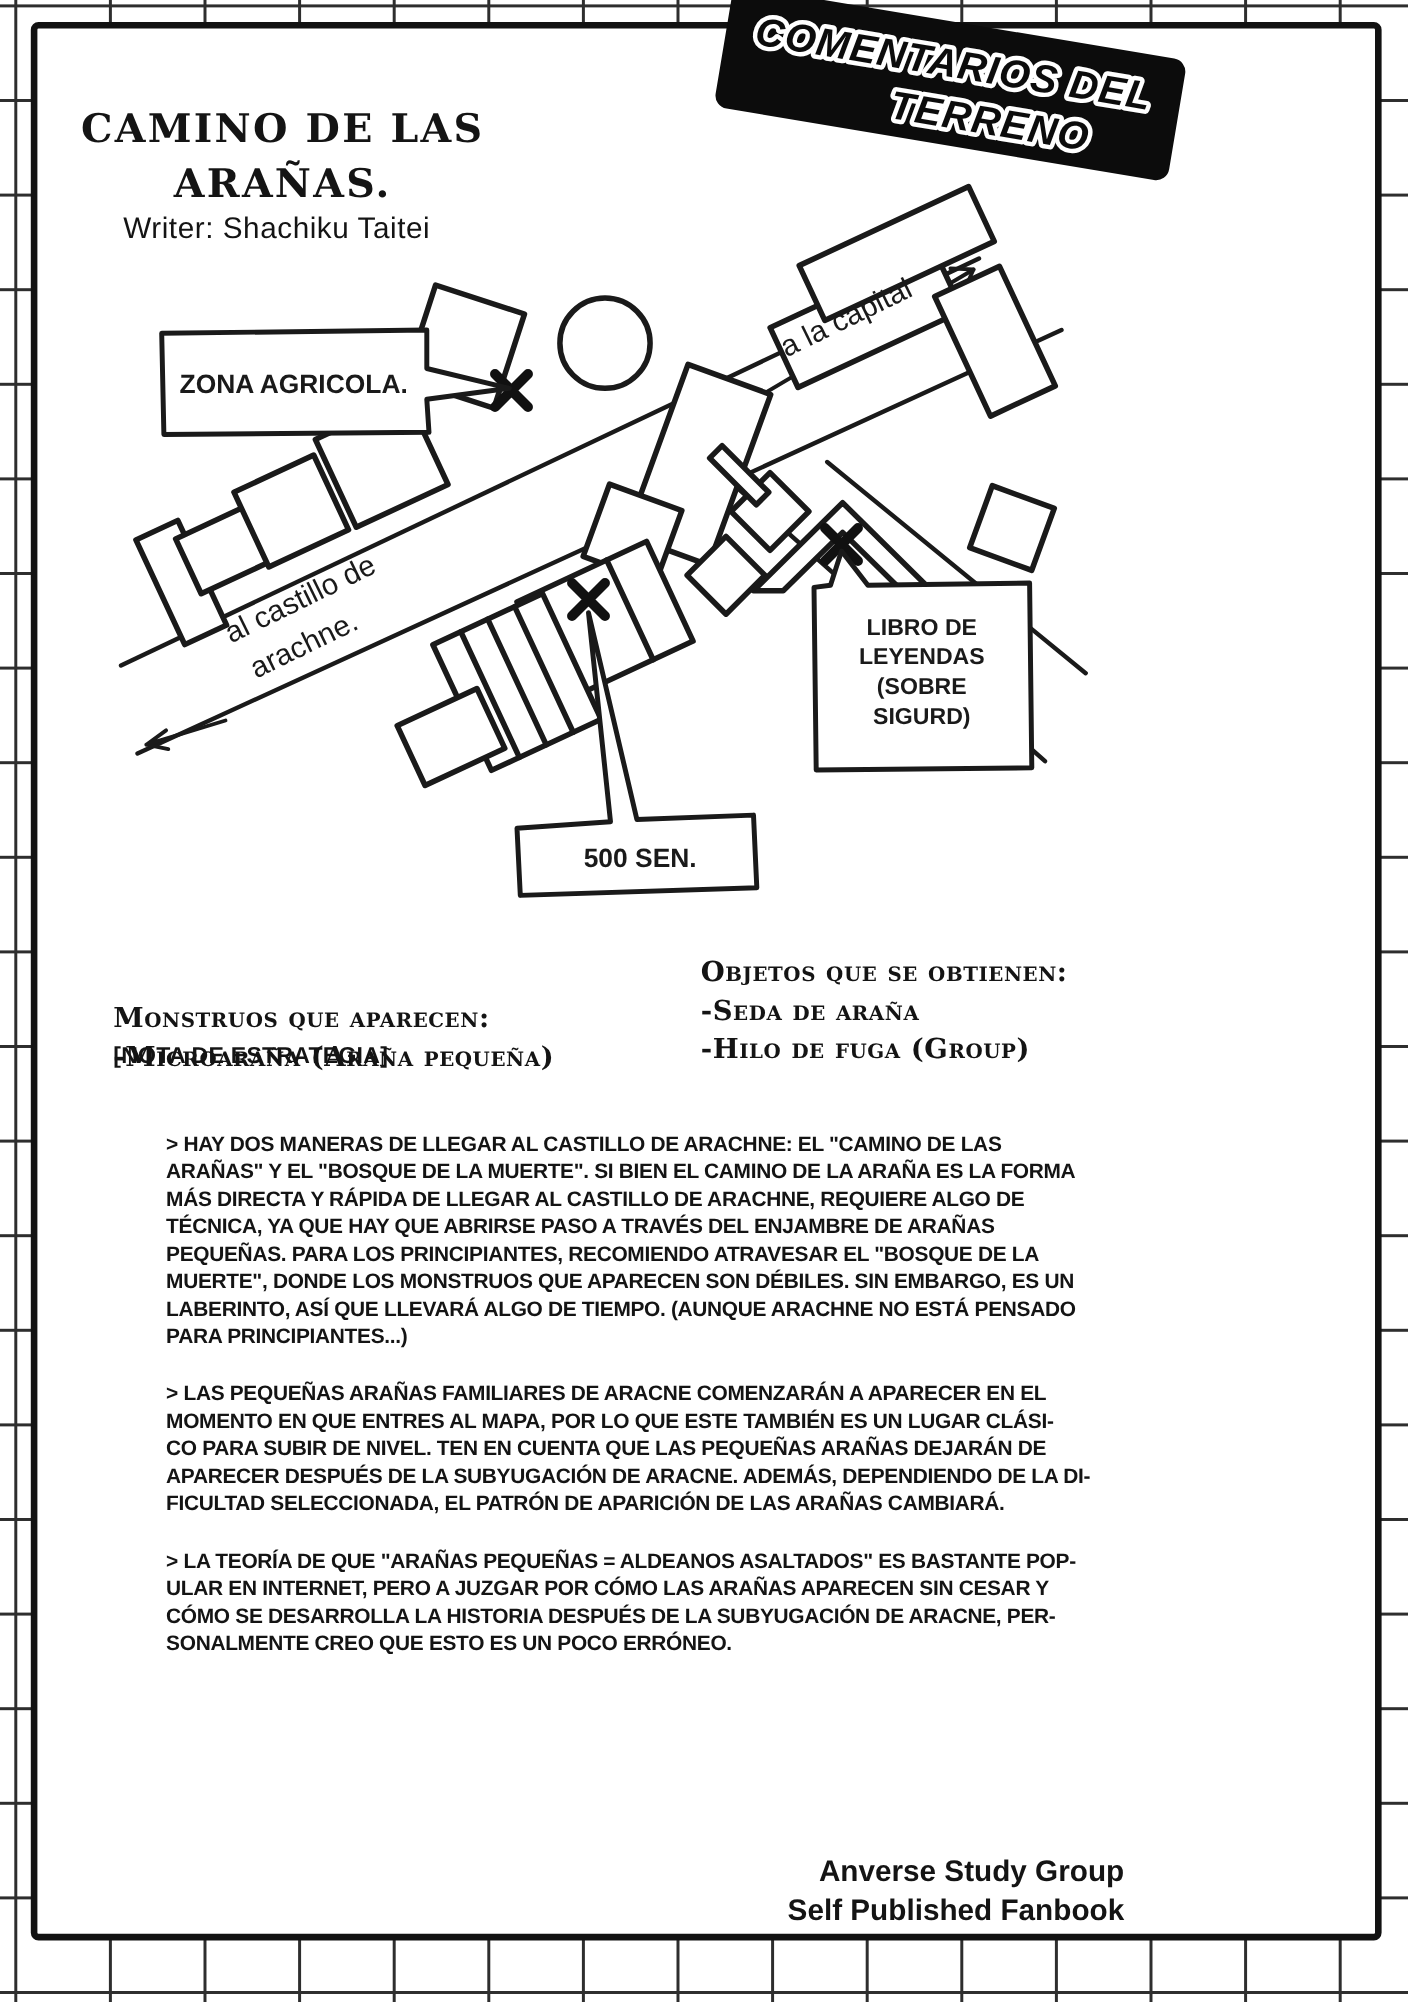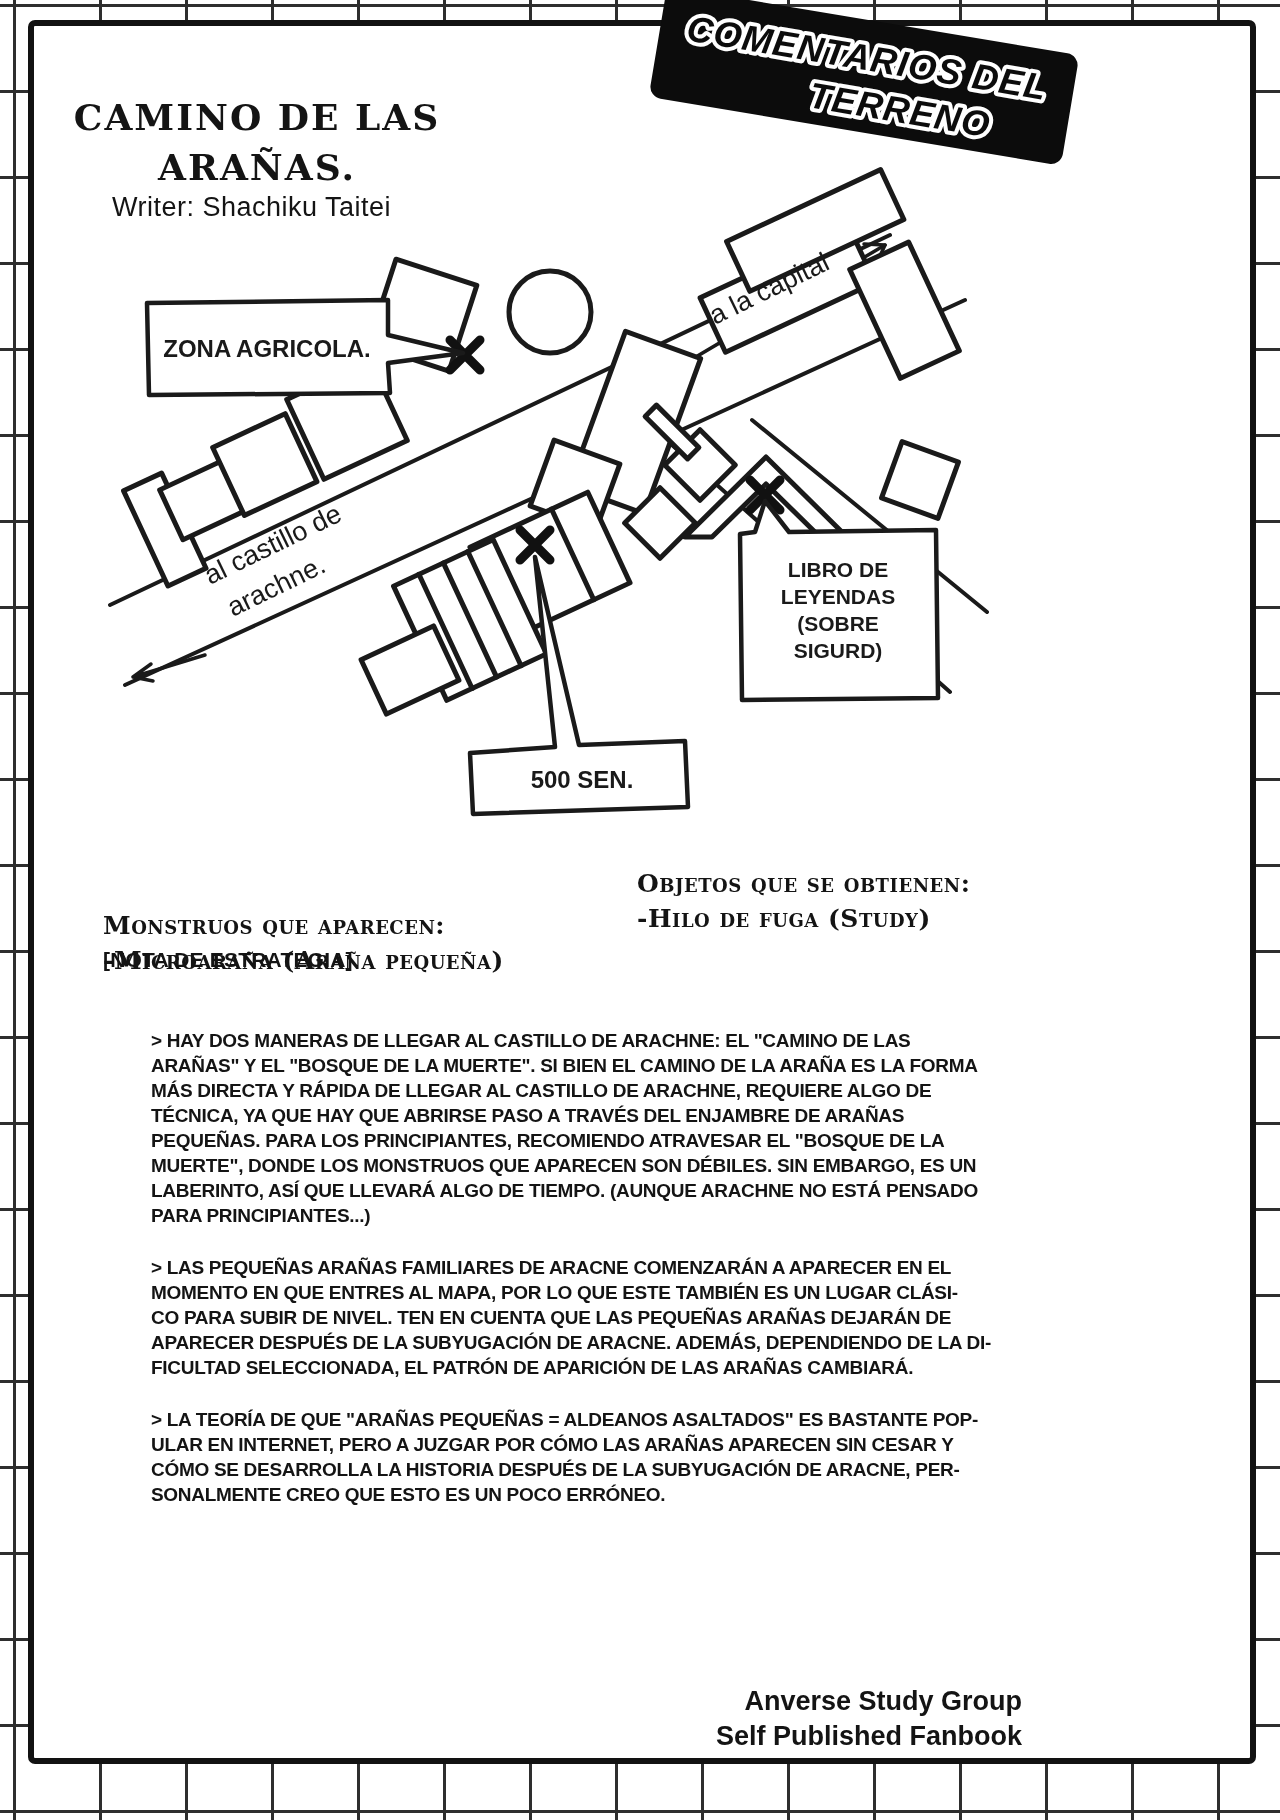--- a/index.html
+++ b/index.html
@@ -192,21 +192,22 @@
     </g>
   </svg>
 </div>
 
 <div class="abs listcol" style="left:103px;top:872px;width:520px;margin-top:36px;">
   <div>Monstruos que aparecen:</div>
   <div class="item">-Microaraña (Araña pequeña)</div>
 </div>
 <div class="abs listcol" style="left:637px;top:866px;width:440px;">
   <div>Objetos que se obtienen:</div>
-  <div class="item">-Hilo de fuga (Study)</div>
+  <div class="item">-Seda de araña</div>
+  <div class="item">-Hilo de fuga (Group)</div>
 </div>
 
 <div class="abs note-head">[NOTA DE ESTRATEGIA]</div>
 <div class="abs paras">
   <p class="para">&gt; HAY DOS MANERAS DE LLEGAR AL CASTILLO DE ARACHNE: EL "CAMINO DE LAS
 ARAÑAS" Y EL "BOSQUE DE LA MUERTE". SI BIEN EL CAMINO DE LA ARAÑA ES LA FORMA
 MÁS DIRECTA Y RÁPIDA DE LLEGAR AL CASTILLO DE ARACHNE, REQUIERE ALGO DE
 TÉCNICA, YA QUE HAY QUE ABRIRSE PASO A TRAVÉS DEL ENJAMBRE DE ARAÑAS
 PEQUEÑAS. PARA LOS PRINCIPIANTES, RECOMIENDO ATRAVESAR EL "BOSQUE DE LA
 MUERTE", DONDE LOS MONSTRUOS QUE APARECEN SON DÉBILES. SIN EMBARGO, ES UN

